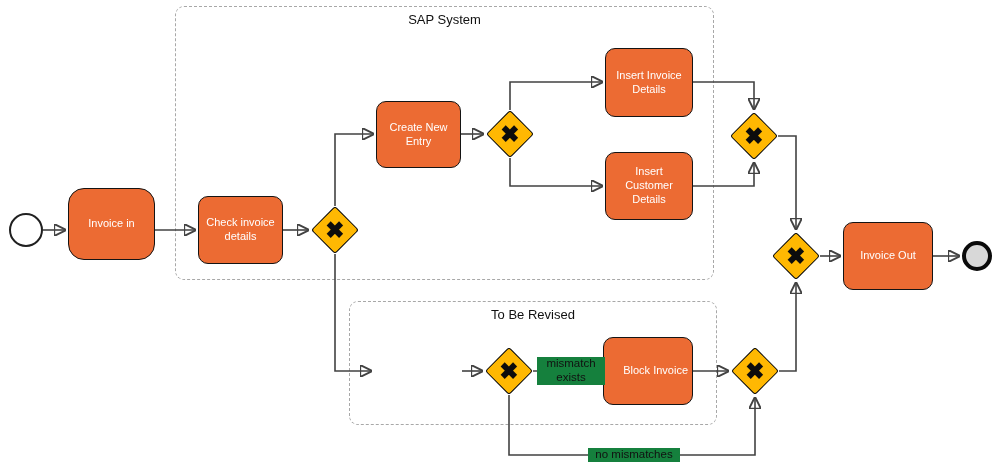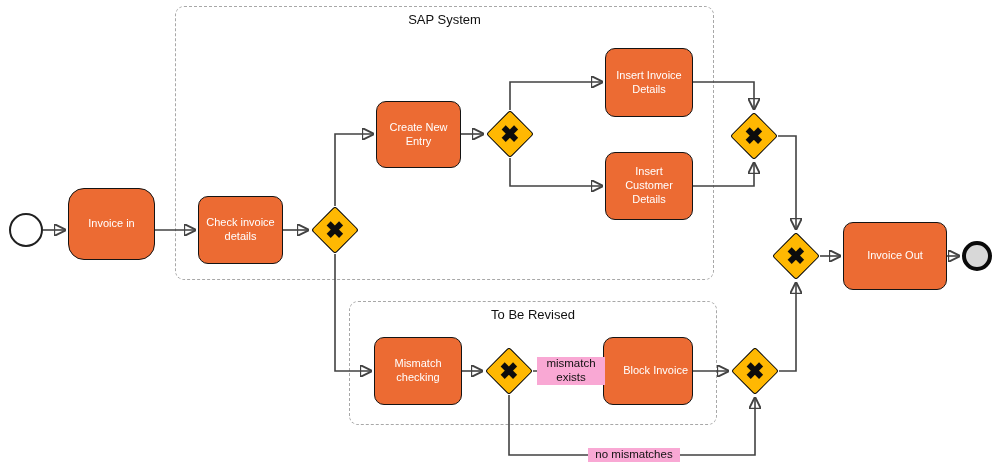--- a/index.html
+++ b/index.html
@@ -29,21 +29,21 @@
   .gateway .diamond{
     position:absolute;inset:7px;background:var(--gateway-fill);
     border:1.6px solid var(--gateway-border);border-radius:3px;
     transform:rotate(45deg);
   }
   .gateway .x-icon{
     position:absolute;inset:0;display:flex;align-items:center;justify-content:center;
     font-size:23px;font-weight:bold;color:#0c0c0c;
   }
   .edge-label{
-    position:absolute;background:#f9a8d4;color:var(--text);
+    position:absolute;background:#15803d;color:var(--text);
     font-size:11.5px;line-height:1.2;text-align:center;padding:0 3px;
   }
   svg.connectors{position:absolute;left:0;top:0;pointer-events:none;}
   svg.connectors path{fill:none;stroke:var(--line);stroke-width:1.6;}
 </style>
 </head>
 <body>
 
 <div class="stage">
 
@@ -91,25 +91,22 @@
   </div>
   <div class="task" style="left:376px;top:101px;width:85px;height:67px;align-items:center;">
     <span>Create New Entry</span>
   </div>
   <div class="task" style="left:605px;top:48px;width:88px;height:69px;">
     <span>Insert Invoice Details</span>
   </div>
   <div class="task" style="left:605px;top:152px;width:88px;height:68px;">
     <span>Insert Customer Details</span>
   </div>
-  <div class="task" style="left:843px;top:222px;width:104px;height:68px;">
+  <div class="task" style="left:843px;top:222px;width:90px;height:68px;">
     <span>Invoice Out</span>
-  </div>
-  <div class="task" style="left:374px;top:337px;width:88px;height:68px;">
-    <span>Mismatch checking</span>
   </div>
   <div class="task" style="left:603px;top:337px;width:90px;height:68px;justify-content:flex-end;">
     <span>Block Invoice</span>
   </div>
 
   <div class="gateway" style="left:311px;top:206px;">
     <div class="diamond"></div>
     <span class="x-icon">✖</span>
   </div>
   <div class="gateway" style="left:486px;top:110px;">

